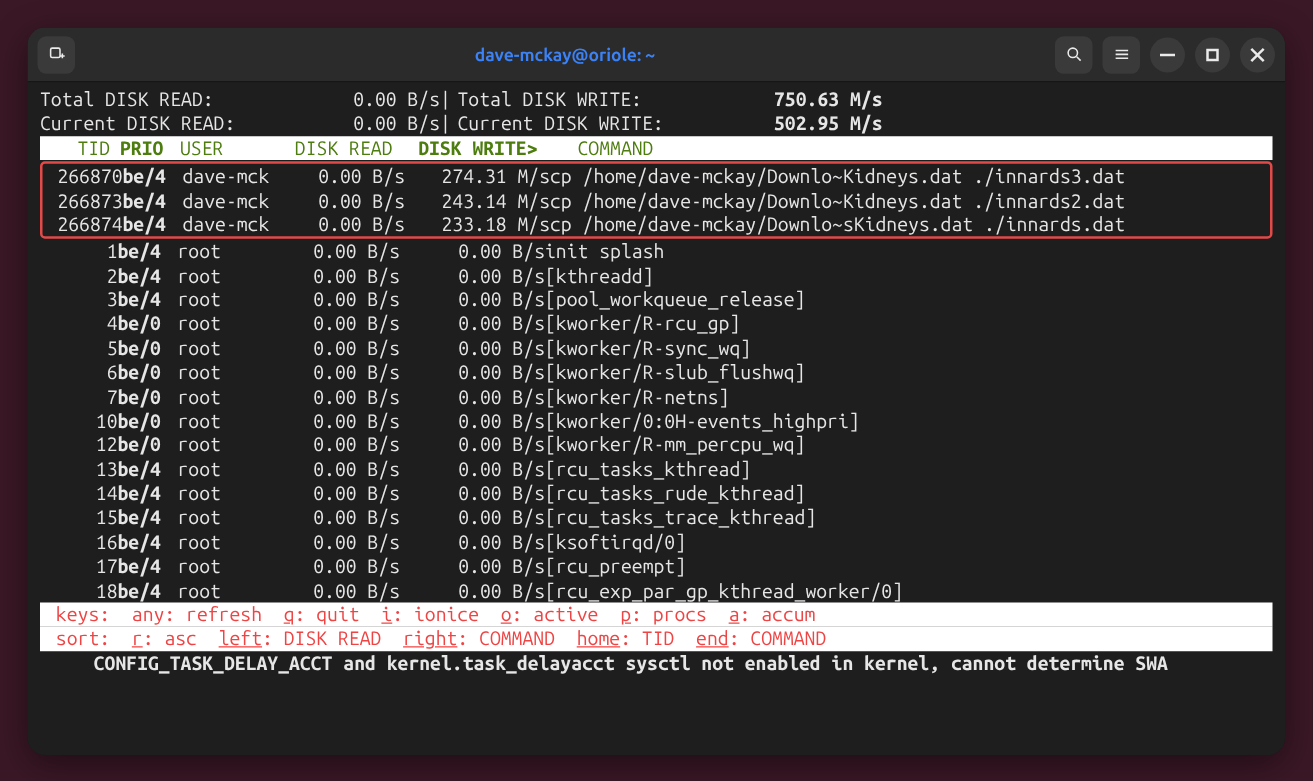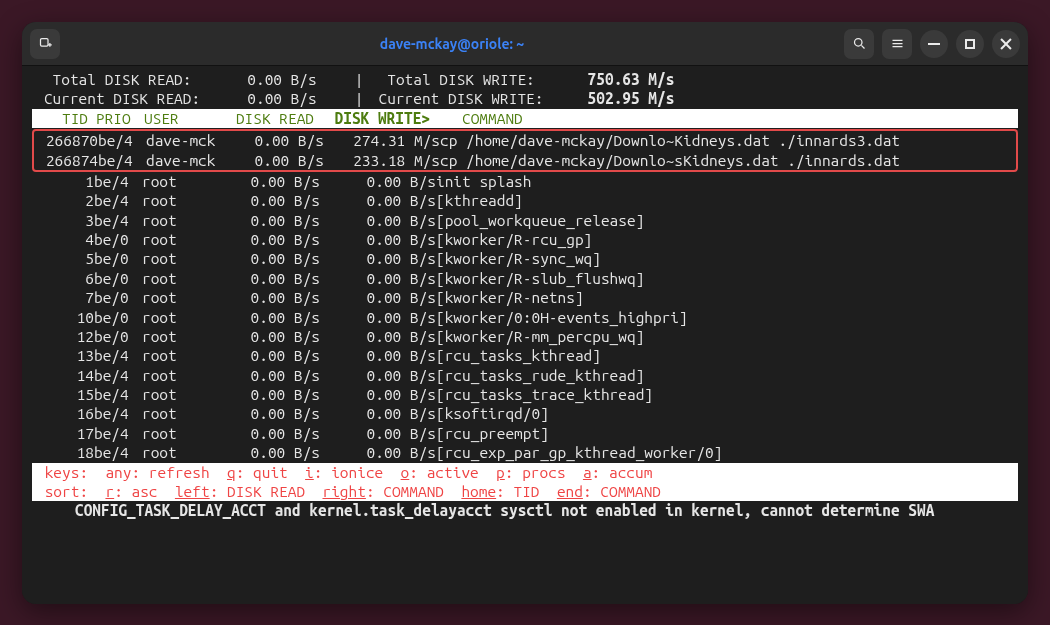--- a/index.html
+++ b/index.html
@@ -53,37 +53,37 @@
     flex: 1;
     background: #1e1e1e;
     color: #e6e6e6;
     font-size: 15.5px;
     line-height: 1.25;
     padding: 4px 10px 6px 10px;
     position: relative;
   }
   .line { white-space: pre; margin-left: 43px; }
   .summary-table { border-spacing: 0; }
-  .summary-table td { padding: 0; white-space: pre; text-align: center; }
+  .summary-table td { padding: 0; white-space: pre; }
   .s-label { width: 180px; }
   .s-val   { width: 140px; text-align: right; padding-right: 6px; }
   .s-sep   { width: 14px; }
   .s-label2{ width: 190px; }
   .s-val2  { width: 150px; text-align: right; font-weight: bold; }
   .header-row {
     background: #ffffff;
     color: #4d7c0f;
     display: flex;
     padding: 0 2px;
   }
   .header-row b { font-weight: 700; }
   .ptable { width: 100%; border-spacing: 0; }
   .ptable td { padding: 0 0; white-space: pre; }
   .c-tid  { width: 62px;  text-align: right; padding-right: 8px; }
-  .c-prio { width: 48px; }
+  .c-prio { width: 48px; font-weight: bold; }
   .c-user { width: 86px; }
   .c-dr   { width: 92px; text-align: right; padding-right: 8px; }
   .c-dw   { width: 116px; text-align: right; padding-right: 8px; }
   .c-cmd  { }
   .highlight-box {
     border: 2px solid #e24a4a;
     border-radius: 4px;
     padding: 0 2px;
     margin-top: 1px;
   }
@@ -173,20 +173,28 @@
           <tbody>
             <tr>
               <td class="c-tid">266870</td>
               <td class="c-prio">be/4</td>
               <td class="c-user">dave-mck</td>
               <td class="c-dr">0.00 B/s</td>
               <td class="c-dw">274.31 M/s</td>
               <td class="c-cmd">cp /home/dave-mckay/Downlo~Kidneys.dat ./innards3.dat</td>
             </tr>
             <tr>
+              <td class="c-tid">266873</td>
+              <td class="c-prio">be/4</td>
+              <td class="c-user">dave-mck</td>
+              <td class="c-dr">0.00 B/s</td>
+              <td class="c-dw">243.14 M/s</td>
+              <td class="c-cmd">cp /home/dave-mckay/Downlo~Kidneys.dat ./innards2.dat</td>
+            </tr>
+            <tr>
               <td class="c-tid">266874</td>
               <td class="c-prio">be/4</td>
               <td class="c-user">dave-mck</td>
               <td class="c-dr">0.00 B/s</td>
               <td class="c-dw">233.18 M/s</td>
               <td class="c-cmd">cp /home/dave-mckay/Downlo~sKidneys.dat ./innards.dat</td>
             </tr>
           </tbody>
         </table>
     </div>

